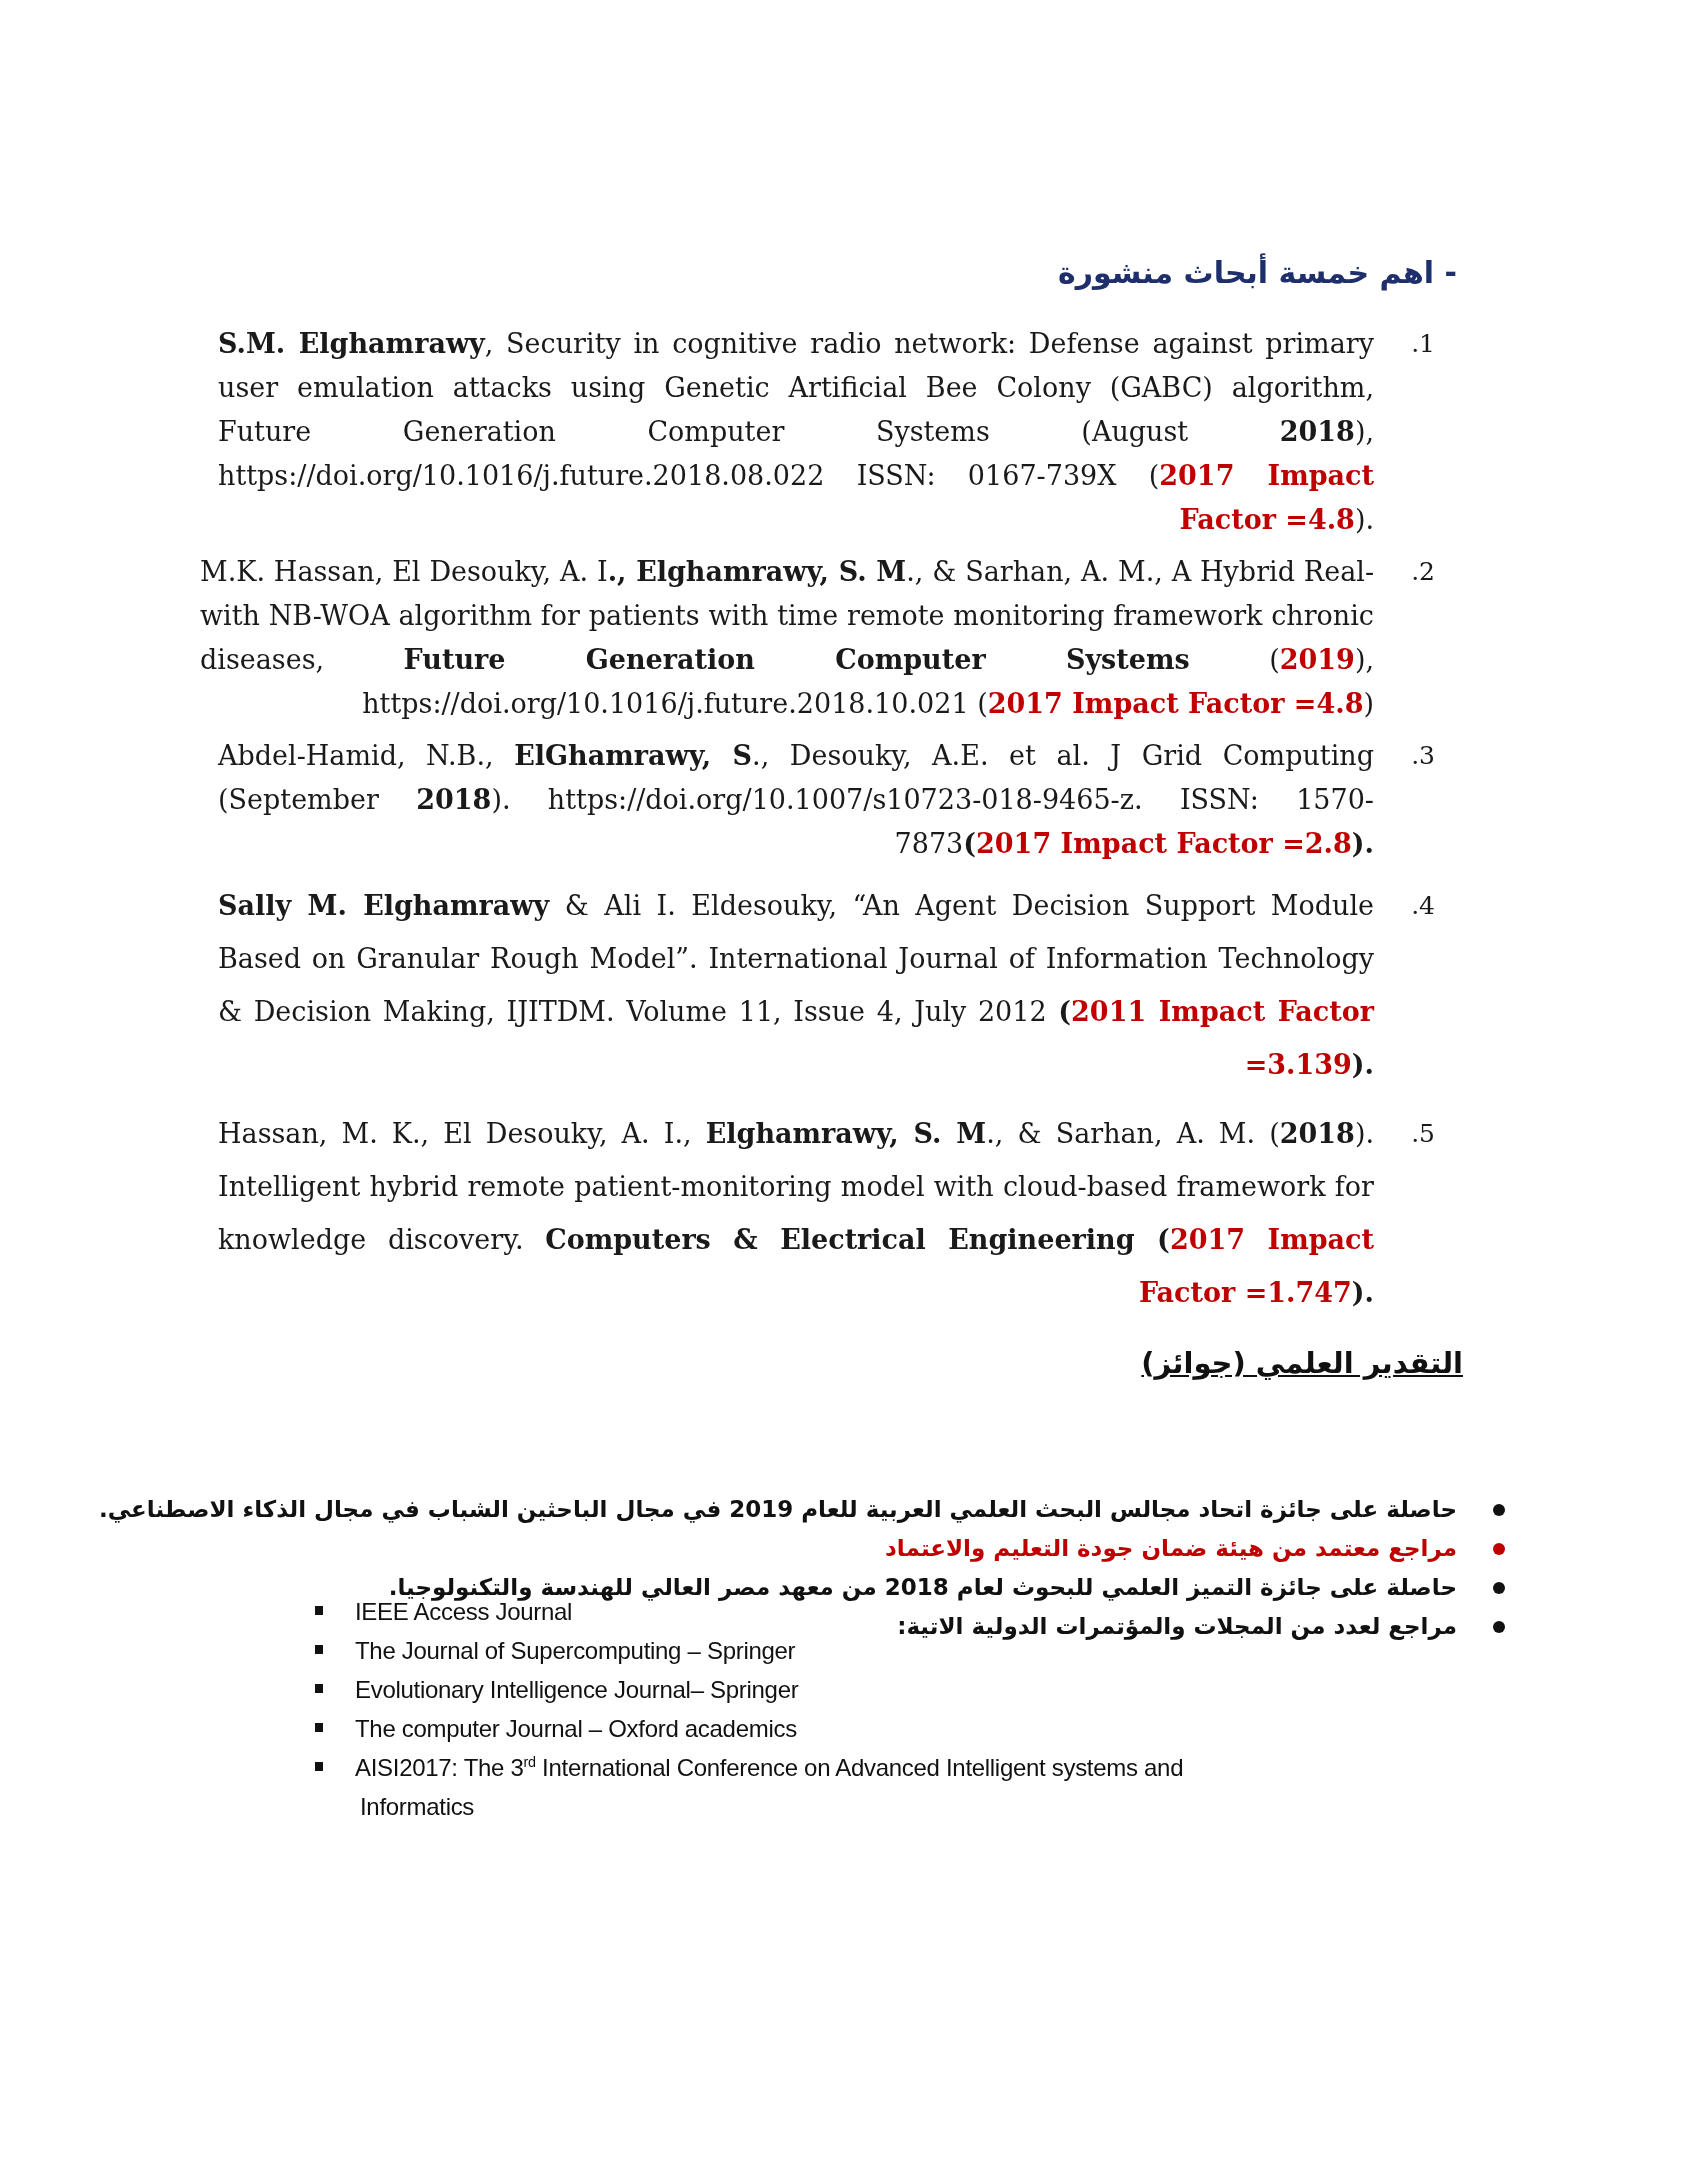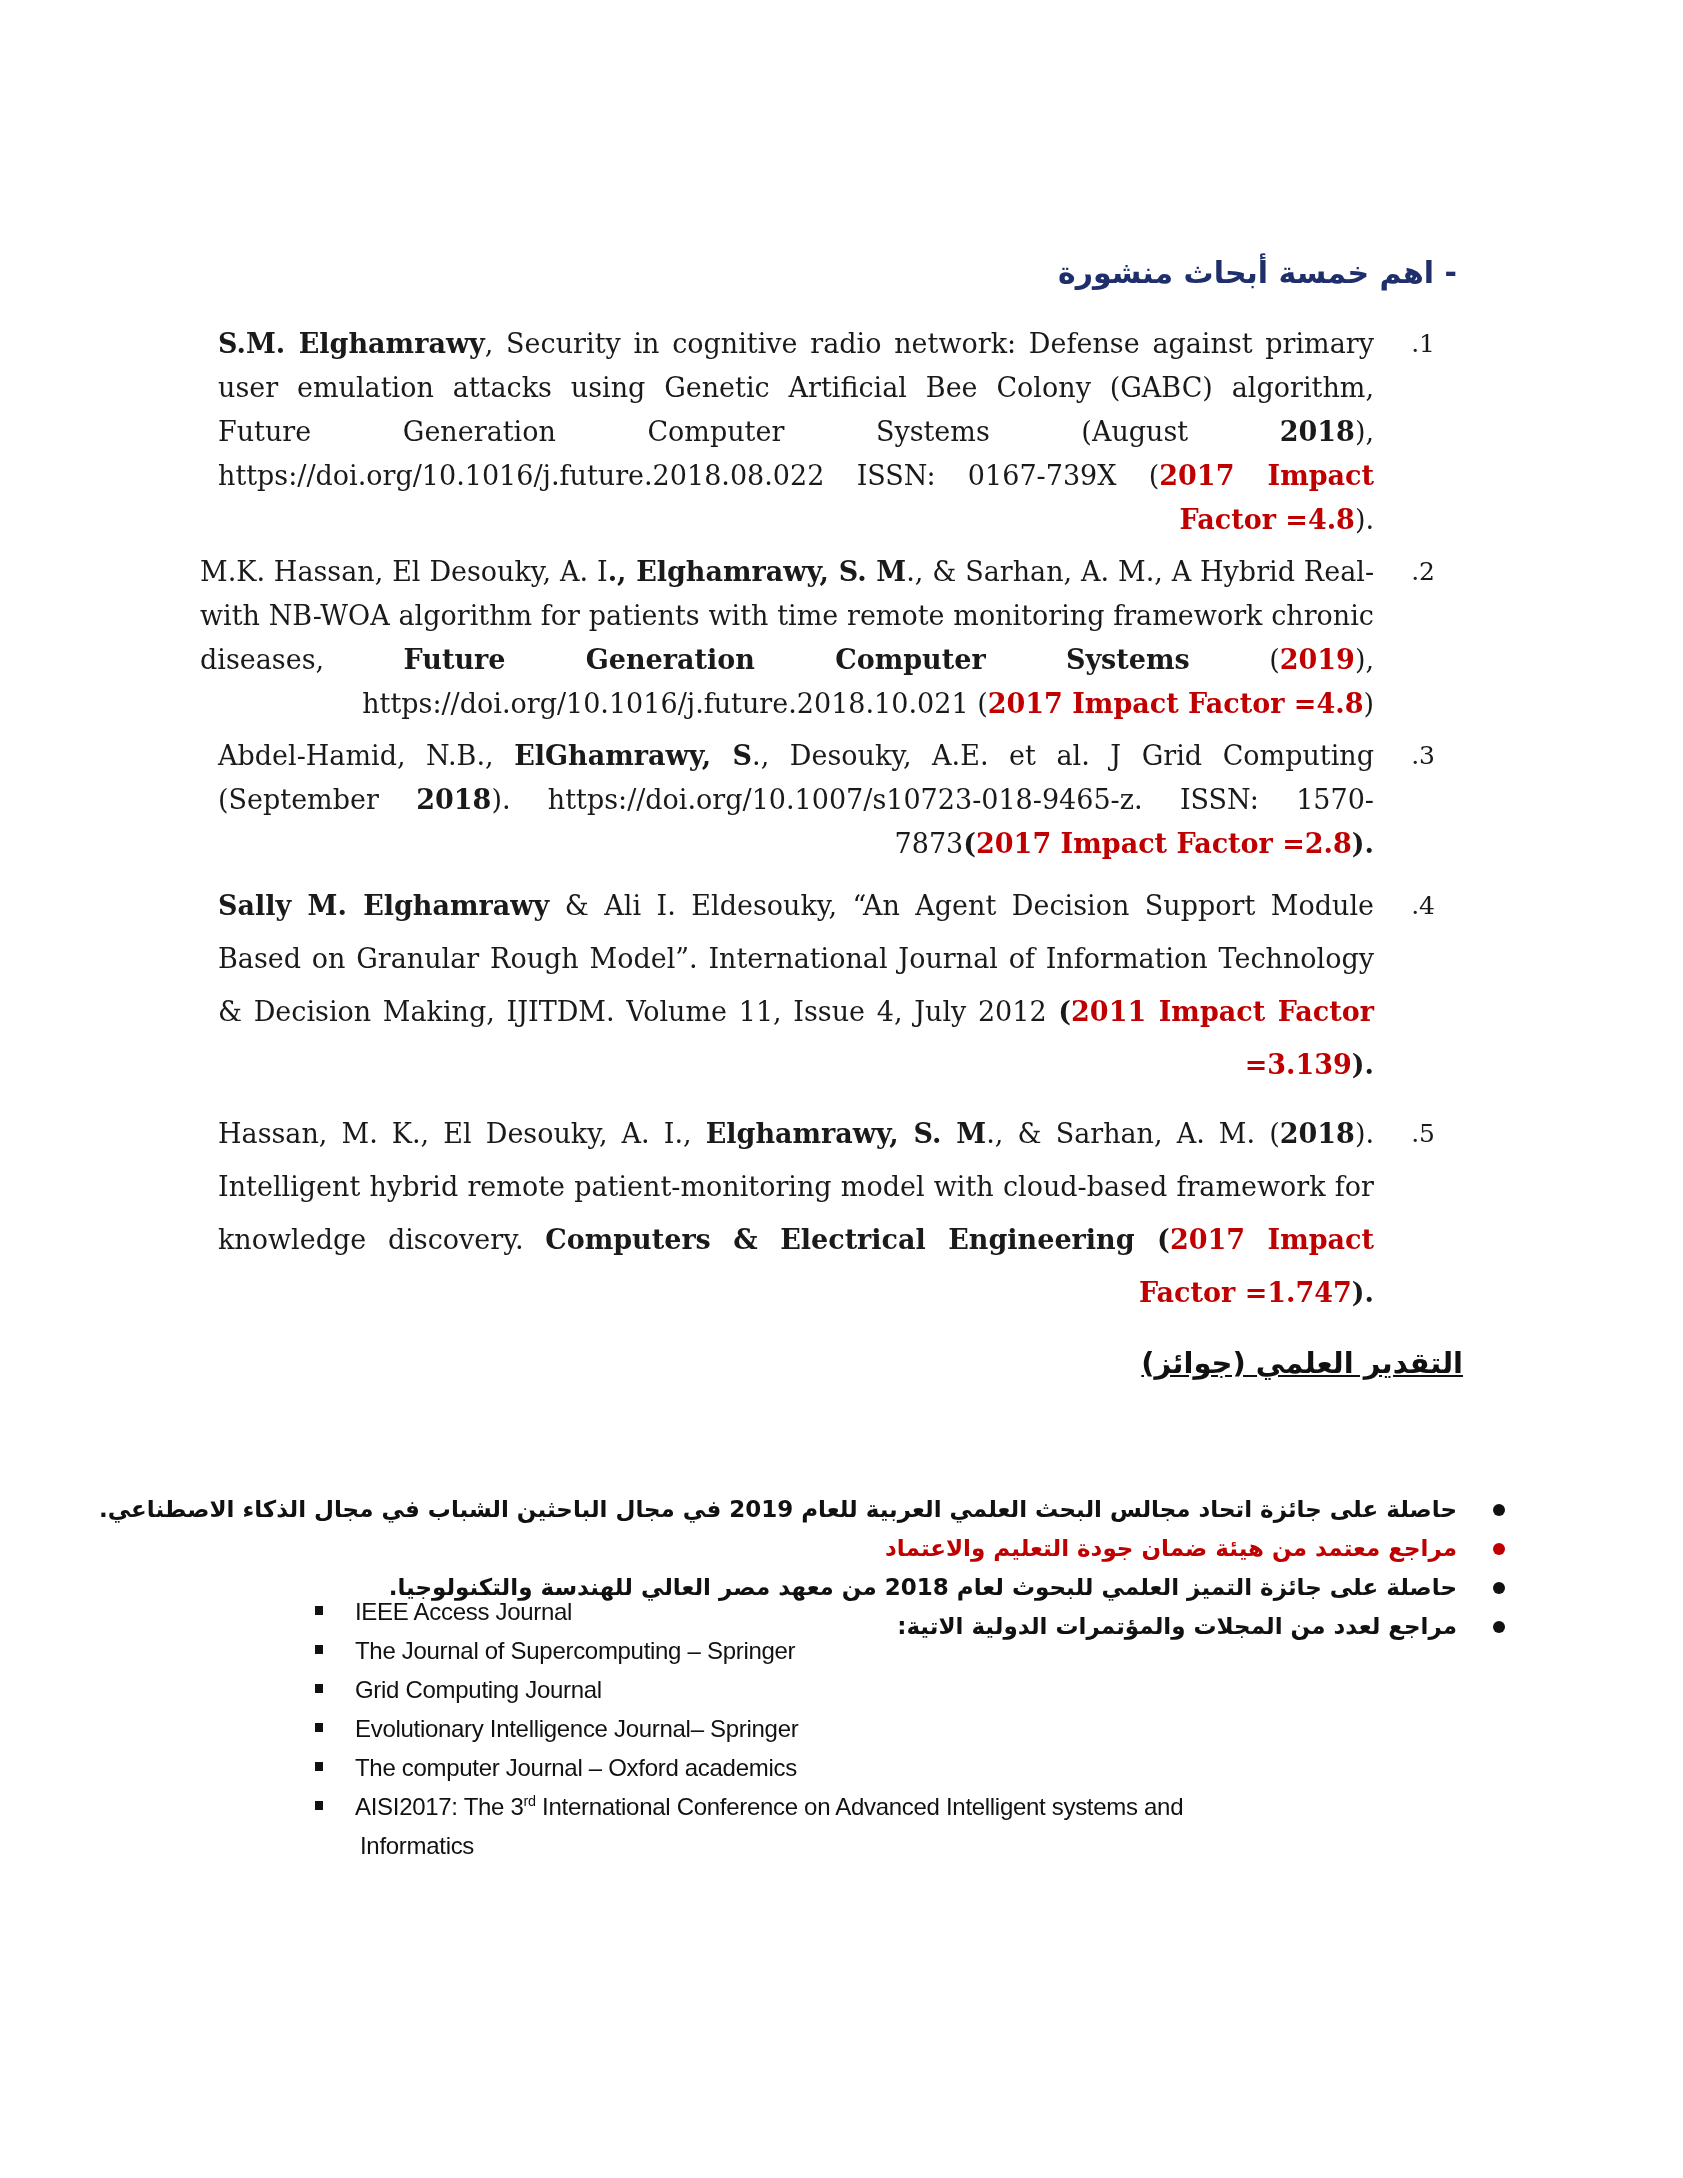--- a/index.html
+++ b/index.html
@@ -112,21 +112,20 @@
     </li>
     <li>
       <span class="dot"></span>
       <span>مراجع لعدد من المجلات والمؤتمرات الدولية الاتية:</span>
     </li>
   </ul>
 
   <ul class="en-list">
     <li><span class="sq"></span><span>IEEE Access Journal</span></li>
     <li><span class="sq"></span><span>The Journal of Supercomputing – Springer</span></li>
-    <li><span class="sq"></span><span>Grid Computing Journal</span></li>
     <li><span class="sq"></span><span>Evolutionary Intelligence Journal– Springer</span></li>
     <li><span class="sq"></span></li>
     <li><span class="sq"></span><span>The computer Journal – Oxford academics</span></li>
     <li><span class="sq"></span><span>AISI2017: The 3</span><sup>rd</sup><span> International Conference on Advanced Intelligent systems and</span><span class="cont">Informatics</span></li>
   </ul>
 
 </div>
 
 
 </body></html>

